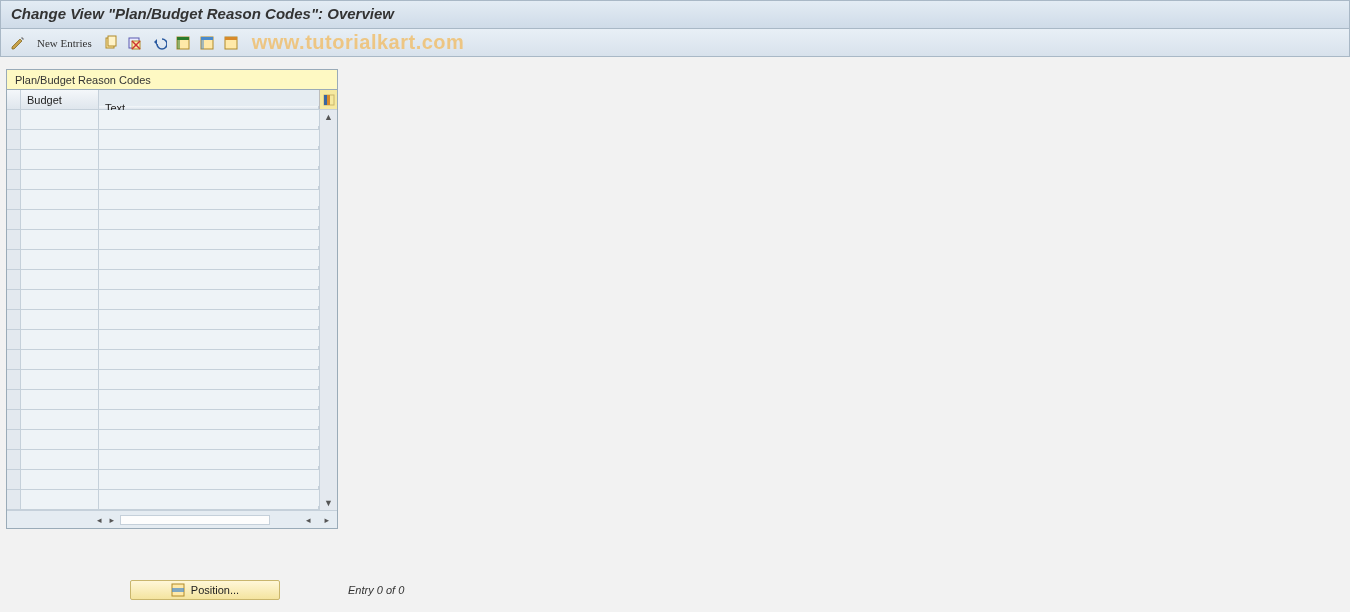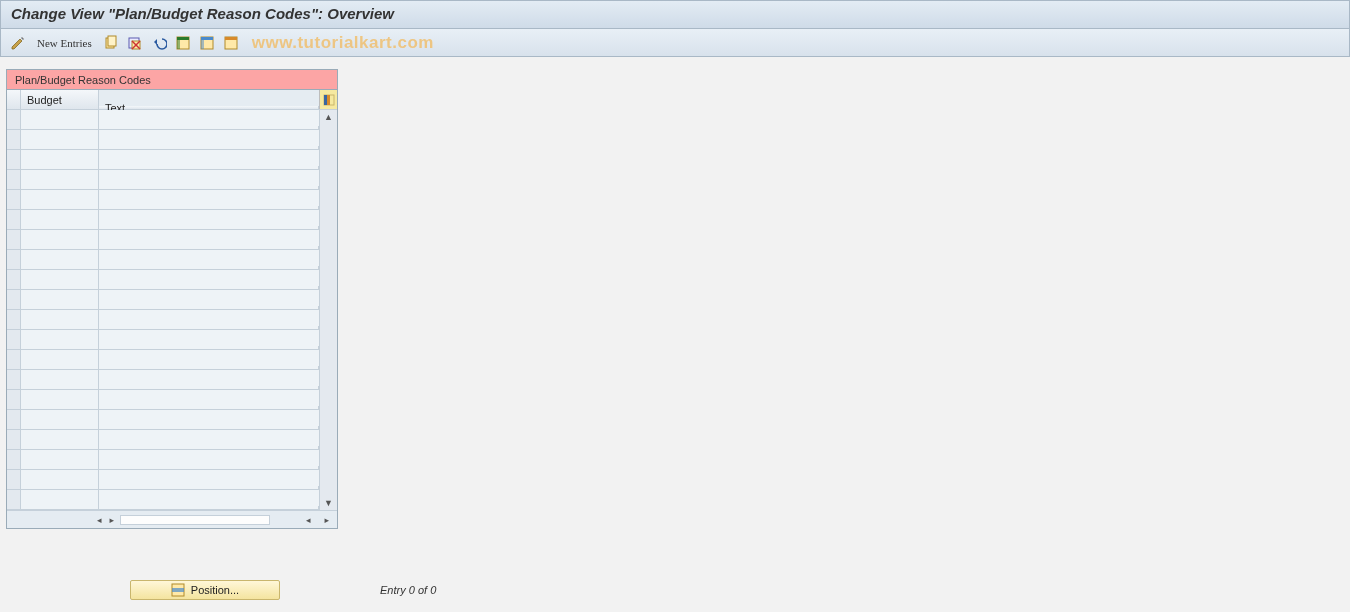--- a/index.html
+++ b/index.html
@@ -46,42 +46,42 @@
     border-radius: 2px;
     font-family: Liberation Serif, serif;
   }
   .tb-label {
     font-size: 11px;
     color: #333;
     padding: 0 4px;
   }
   .tb-icon { width: 16px; height: 16px; }
   .watermark {
-    font-size: 17px;
+    font-size: 20px;
     font-weight: bold;
     color: #f0c070;
     opacity: 0.85;
     margin-left: 6px;
     letter-spacing: .5px;
     white-space: nowrap;
   }
 
   
   .work-area {
     display: flex;
     align-items: flex-start;
     padding: 12px 0 0 6px;
   }
   .table-frame {
     border: 1px solid #9aabb8;
     background: #e5ecf2;
     width: 332px;
   }
   .frame-title {
-    background: #fca5a5;
+    background: #fef9c3;
     padding: 4px 8px 3px 8px;
     font-size: 11px;
     color: #333;
   }
   .grid {
     border-top: 1px solid #9aabb8;
   }
   .grid-header, .grid-row {
     display: flex;
     height: 20px;
@@ -152,21 +152,21 @@
   }
   .cfg-btn svg{width:12px;height:12px;}
 
   
   .bottom-bar {
     position: absolute;
     left: 6px;
     top: 580px;
     display:flex;
     align-items:center;
-    gap: 100px;
+    gap: 68px;
   }
   .position-btn{
     display:flex;
     align-items:center;
     justify-content:center;
     text-align:center;
     width:150px;
     height:20px;
     background: linear-gradient(#fff7d8, #f4e49f);
     border: 1px solid #c9b66d;

